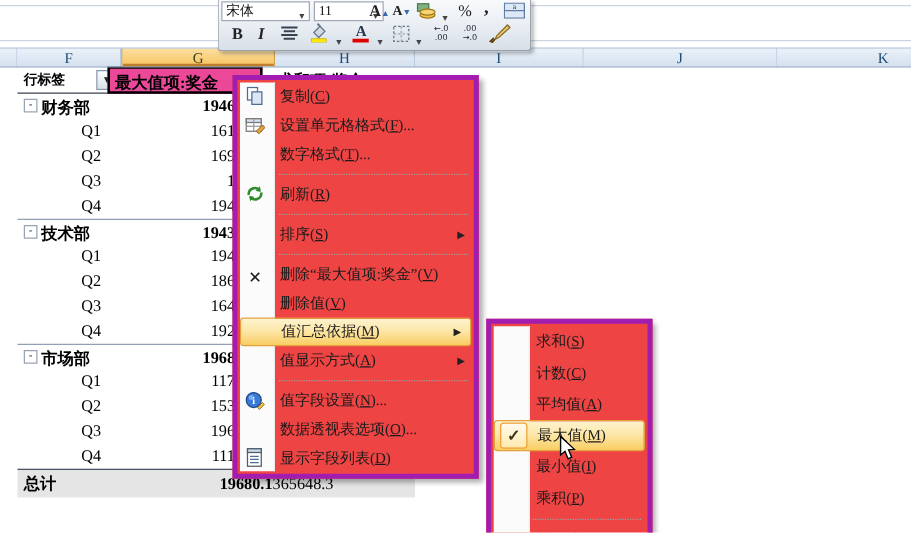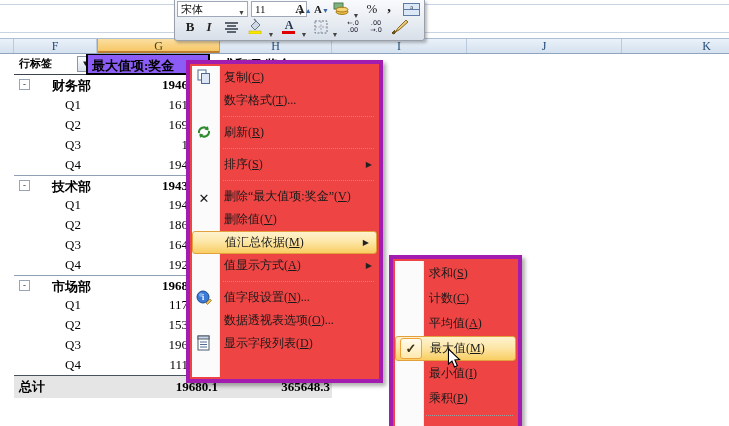--- a/index.html
+++ b/index.html
@@ -16,37 +16,37 @@
   .colh.sel{background:linear-gradient(#fbde9f,#f7c45f);color:#43411f;
             border-left:1px solid #cda04b;border-right:1px solid #cda04b;
             box-shadow:inset 0 -2px 0 #c07f2e;}
   
   #pivot{position:absolute;left:14px;top:54px;width:318px;z-index:2;}
   #pivot-header{position:absolute;left:0;top:0;width:318px;height:21px;border-bottom:1px solid #3c4450;box-sizing:border-box;}
   #row-label{position:absolute;left:5px;top:2px;font-weight:bold;font-size:11px;color:#000;}
   #filter-btn{position:absolute;left:63px;top:2px;width:17px;height:16px;box-sizing:border-box;
               border:1px solid #8a97a8;background:linear-gradient(#fdfdfe,#d9e0ea);
               font-size:8px;color:#222;text-align:center;line-height:14px;}
-  #active-cell{position:absolute;left:72px;top:-1px;width:124px;height:22px;border:2px solid #000;box-sizing:border-box;background:#8b5cf6;padding-left:24px;}
+  #active-cell{position:absolute;left:72px;top:-1px;width:124px;height:22px;border:2px solid #000;box-sizing:border-box;background:#ec4899;padding-left:24px;}
   #vh1{position:absolute;left:4px;top:2px;font-weight:bold;font-size:13px;color:#000;white-space:nowrap;}
   #vh2{position:absolute;left:208px;top:2px;font-weight:bold;font-size:13px;color:#000;white-space:nowrap;}
   .prow{position:absolute;left:0;width:318px;height:20px;box-sizing:border-box;}
   .prow.bt{border-top:1px solid #8fa0b4;}
   .plabel{position:absolute;top:2px;font-size:13px;color:#000;white-space:nowrap;}
-  .prow.group .plabel{left:19px;font-weight:bold;margin-left:19px;}
+  .prow.group .plabel{left:19px;font-weight:bold;}
   .prow.detail .plabel{left:51px;}
   .pval{position:absolute;left:83px;width:91px;top:2px;font-size:13px;color:#000;text-align:right;white-space:nowrap;}
   .prow.group .pval{font-weight:bold;}
   .collapse{position:absolute;left:5px;top:4px;width:11px;height:11px;box-sizing:border-box;
             border:1px solid #98a4b4;background:#fff;font-size:9px;line-height:8px;text-align:center;color:#333;
             font-family:"DejaVu Sans Mono",monospace;}
   #ptotal{position:absolute;left:0;width:318px;height:23px;background:#e5e5e5;border-top:1px solid #46525f;box-sizing:border-box;}
   #ptotal .plabel{left:5px;font-weight:bold;}
   #ptotal .tg{position:absolute;left:83px;width:121px;top:3px;text-align:right;font-weight:bold;font-size:13px;}
-  #ptotal .th{position:absolute;left:204px;width:112px;top:3px;text-align:right;font-weight:bold;font-size:13px;}
+  #ptotal .th{position:absolute;left:204px;width:112px;top:3px;text-align:left;font-weight:normal;font-size:13px;}
   
   #mini-toolbar{position:absolute;left:174px;top:0;width:251px;height:41px;box-sizing:border-box;
                 background:linear-gradient(#f9fafc,#e8edf3 55%,#d8dfe8);
                 border:1px solid #9aa0a9;border-top:none;border-radius:0 0 3px 3px;
                 box-shadow:2px 2px 3px rgba(60,60,70,.35);z-index:40;
                 font-family:"Liberation Serif","DejaVu Serif",serif;}
   .tb-box{position:absolute;height:16px;box-sizing:border-box;border:1px solid #a0a8b8;background:#fff;
           font-size:11px;line-height:14px;color:#111;padding-left:3px;}
   .tb-dd{position:absolute;font-size:7px;color:#444;top:4px;}
   .tb-btn{position:absolute;text-align:center;color:#222;cursor:default;}
@@ -251,20 +251,27 @@
   </div>
 </div>
 
 <div id="context-menu" class="menu">
   <div class="gutter"></div>
   <div id="cm-items">
       <div class="mi"><span class="mi-icon"><svg width="16" height="16" viewBox="0 0 16 16">
             <rect x="2" y="1" width="8" height="10" fill="#fff" stroke="#4f6b94"></rect>
             <rect x="5.5" y="4.5" width="8" height="10" fill="#dce6f4" stroke="#4f6b94"></rect>
           </svg></span><span class="mi-label">复制(<u>C</u>)</span></div>
+      <div class="mi"><span class="mi-icon"><svg width="16" height="16" viewBox="0 0 16 16">
+            <rect x="1" y="3" width="12" height="10" fill="#fff" stroke="#777"></rect>
+            <rect x="1" y="3" width="12" height="3" fill="#d7e2f0" stroke="#777"></rect>
+            <line x1="7" y1="3" x2="7" y2="13" stroke="#999"></line>
+            <line x1="1" y1="9" x2="13" y2="9" stroke="#999"></line>
+            <path d="M9 13 L14 8 L16 10 L11 15 Z" fill="#e8a23c" stroke="#8a5a10" stroke-width="0.8"></path>
+          </svg></span><span class="mi-label">设置单元格格式(<u>F</u>)...</span></div>
       <div class="mi"><span class="mi-label">数字格式(<u>T</u>)...</span></div>
       <div class="msep"></div>
       <div class="mi"><span class="mi-icon"><svg width="16" height="16" viewBox="0 0 16 16">
             <path d="M3 9 A5 5 0 0 1 12 5.5" fill="none" stroke="#2e8b2e" stroke-width="2"></path>
             <path d="M12 2 L12.5 6.5 L8.5 5.5 Z" fill="#2e8b2e"></path>
             <path d="M13 7 A5 5 0 0 1 4 10.5" fill="none" stroke="#2e8b2e" stroke-width="2"></path>
             <path d="M4 14 L3.5 9.5 L7.5 10.5 Z" fill="#2e8b2e"></path>
           </svg></span><span class="mi-label">刷新(<u>R</u>)</span></div>
       <div class="msep"></div>
       <div class="mi"><span class="mi-label">排序(<u>S</u>)</span><span class="mi-arrow">▶</span></div>

